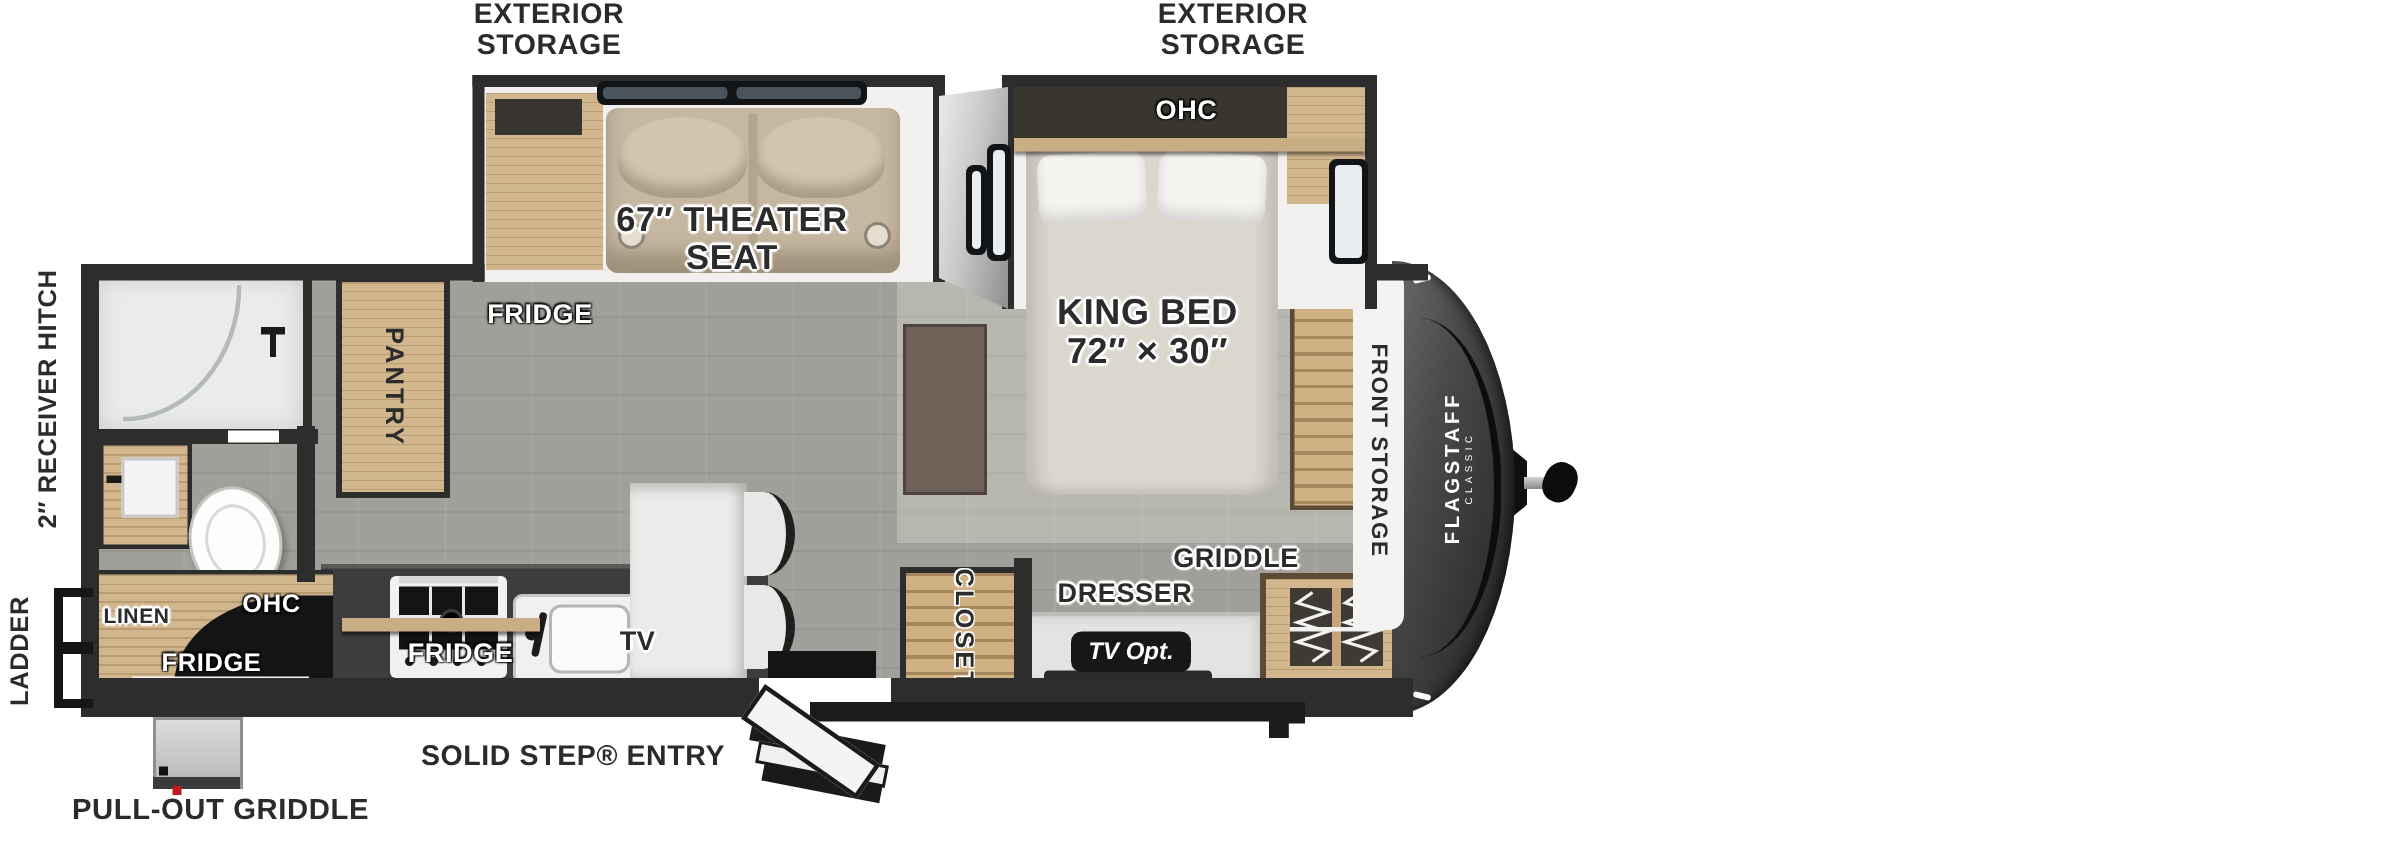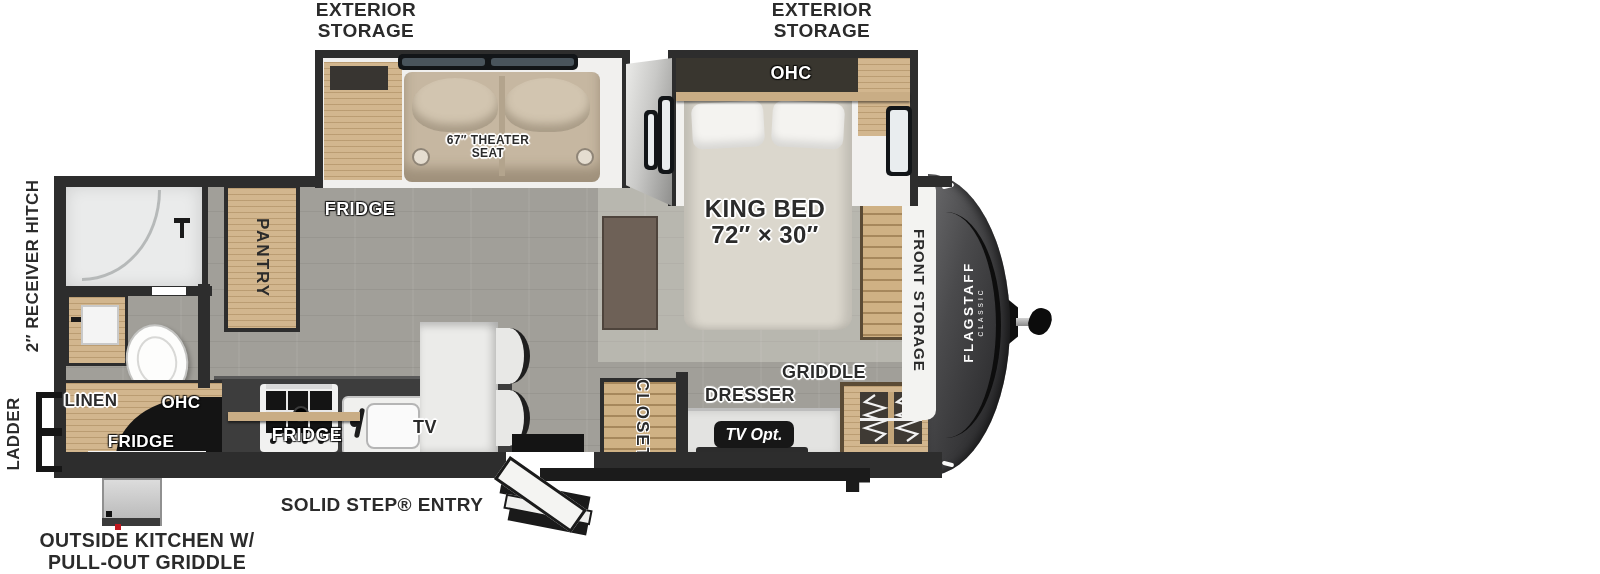--- a/index.html
+++ b/index.html
@@ -61,21 +61,21 @@
   </div>
   <div class="abs wood" style="left:324px;top:62px;width:78px;height:118px;z-index:13;"></div>
   <div class="abs" style="left:330px;top:66px;width:58px;height:24px;background:#383531;z-index:14;"></div>
   <div class="abs" style="left:404px;top:72px;width:196px;height:110px;background:#c6b7a1;border-radius:8px;z-index:13;box-shadow:inset 0 -14px 12px rgba(90,75,55,.35);">
     <div class="abs" style="left:8px;top:6px;width:86px;height:54px;background:#d2c5b0;border-radius:50% 50% 42% 42%;box-shadow:inset 0 -8px 8px rgba(95,80,60,.35);"></div>
     <div class="abs" style="left:100px;top:6px;width:86px;height:54px;background:#d2c5b0;border-radius:50% 50% 42% 42%;box-shadow:inset 0 -8px 8px rgba(95,80,60,.35);"></div>
     <div class="abs" style="left:95px;top:4px;width:6px;height:100px;background:#b3a48d;"></div>
     <div class="abs" style="left:8px;top:76px;width:14px;height:14px;border-radius:50%;background:#e5ddd0;border:2px solid #8f8577;"></div>
     <div class="abs" style="left:172px;top:76px;width:14px;height:14px;border-radius:50%;background:#e5ddd0;border:2px solid #8f8577;"></div>
   </div>
-  <div class="lbl" style="left:388px;top:134px;width:200px;font-size:12px;">
+  <div class="lbl" style="left:388px;top:134px;width:200px;font-size:23px;">
     <div>67″ THEATER</div>
     <div>SEAT</div>
   </div>
   <div class="lbl wlbl" style="left:310px;top:200px;width:100px;">FRIDGE</div>
 
   <div class="abs" style="left:626px;top:58px;width:46px;height:148px;z-index:14;
        clip-path:polygon(0 4%,100% 0,100% 100%,0 86%);
        background:linear-gradient(100deg,#ebebe9 0%,#c9c9c7 45%,#8f8f8d 100%);"></div>
   <div class="abs win" style="left:644px;top:110px;width:14px;height:60px;">
       <i></i>
@@ -210,34 +210,33 @@
   <div class="abs" style="left:1016px;top:318px;width:16px;height:8px;background:linear-gradient(180deg,#d2d2d2,#8a8a8a);z-index:7;"></div>
   <div class="abs" style="left:1029px;top:308px;width:22px;height:27px;background:#0c0c0c;border-radius:45%;transform:rotate(24deg);z-index:7;"></div>
 
   <div class="abs" style="left:540px;top:468px;width:318px;height:13px;background:#1b1b1b;z-index:17;"></div>
   <div class="abs" style="left:846px;top:468px;width:24px;height:24px;background:#1b1b1b;clip-path:polygon(0 0,100% 0,100% 60%,55% 60%,55% 100%,0 100%);z-index:17;"></div>
 
   <div class="abs wood" style="left:64px;top:380px;width:158px;height:74px;border-top:3px solid #2d2d2d;z-index:5;">
     <div class="abs" style="left:52px;top:14px;right:0;bottom:0;background:#141414;border-top-left-radius:85px 62px;"></div>
     <div class="abs" style="left:24px;top:68px;width:118px;height:4px;background:#f5f5f5;"></div>
   </div>
-  <div class="lbl" style="left:58px;top:392px;width:66px;font-size:17px;">LINEN</div>
+  <div class="lbl" style="left:58px;top:403px;width:66px;font-size:14px;">LINEN</div>
   <div class="lbl wlbl" style="left:148px;top:394px;width:66px;font-size:17px;">OHC</div>
   <div class="lbl wlbl" style="left:98px;top:433px;width:86px;font-size:17px;">FRIDGE</div>
 
   <div class="abs" style="left:102px;top:478px;width:56px;height:44px;background:linear-gradient(180deg,#dcdcdc,#b6b6b6);border:2px solid #909090;z-index:4;">
     <div class="abs" style="left:-2px;bottom:-2px;width:58px;height:8px;background:#3a3a3a;"></div>
     <div class="abs" style="left:2px;bottom:7px;width:6px;height:6px;background:#111;"></div>
     <div class="abs" style="left:11px;bottom:-6px;width:6px;height:6px;background:#c0181f;"></div>
   </div>
 
   <div class="abs" style="left:36px;top:392px;width:20px;height:30px;border:6px solid #161616;border-right:none;z-index:16;"></div>
   <div class="abs" style="left:36px;top:430px;width:20px;height:30px;border:6px solid #161616;border-right:none;z-index:16;"></div>
   <div class="lbl plain rlbl" style="left:33px;top:266px;font-size:17px;">2″ RECEIVER HITCH</div>
   <div class="lbl plain rlbl" style="left:14px;top:434px;font-size:17px;">LADDER</div>
 
   <div class="lbl plain" style="left:258px;top:495px;width:248px;font-size:19px;">SOLID STEP® ENTRY</div>
   <div class="lbl plain" style="left:37px;top:529px;width:220px;font-size:19.5px;line-height:1.15;">
-    <div>OUTSIDE KITCHEN W/</div>
     <div>PULL-OUT GRIDDLE</div>
   </div>
 
 </div>
 
 </body></html>

